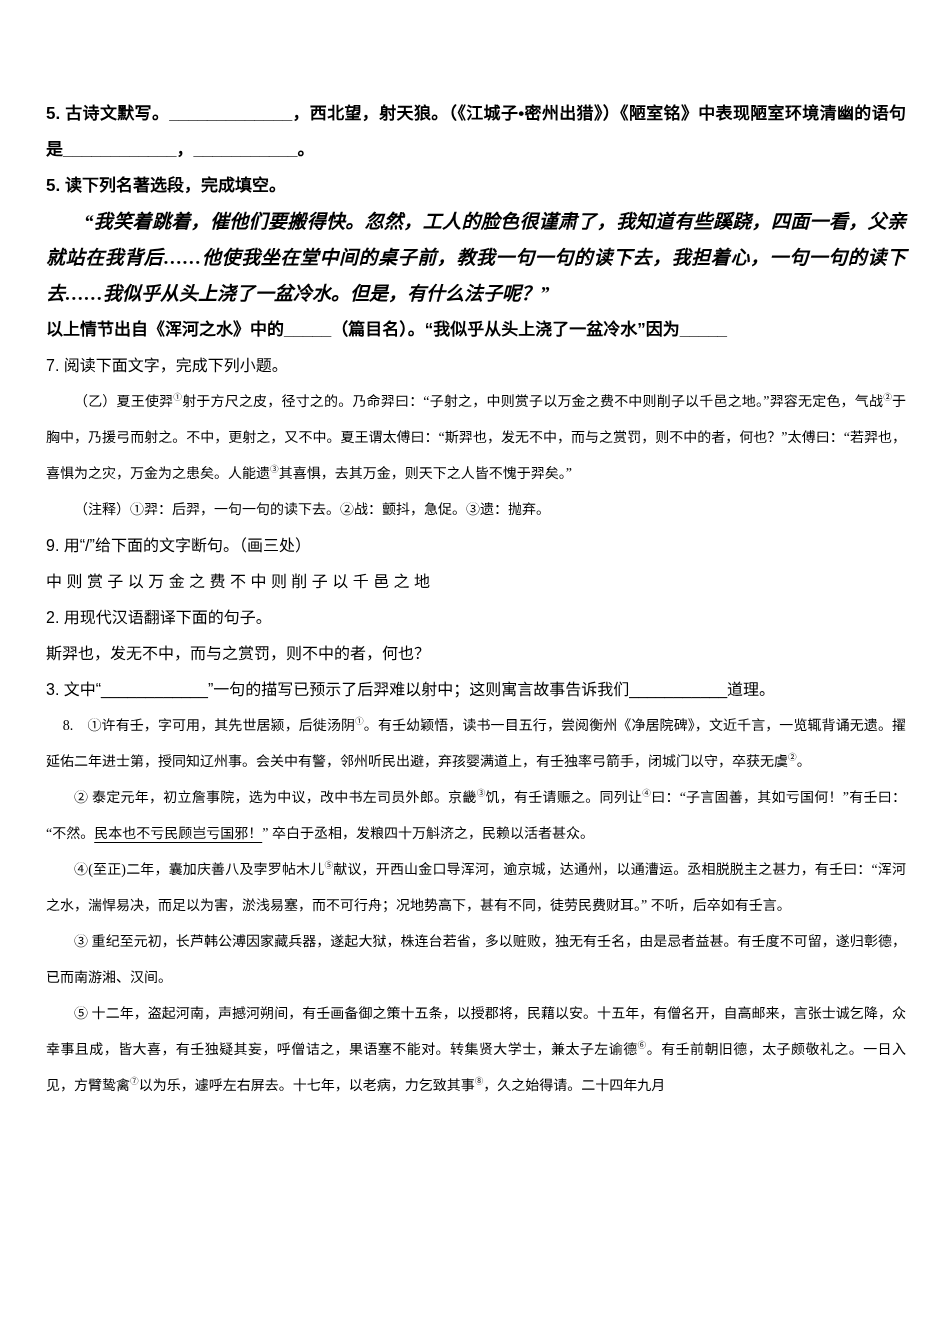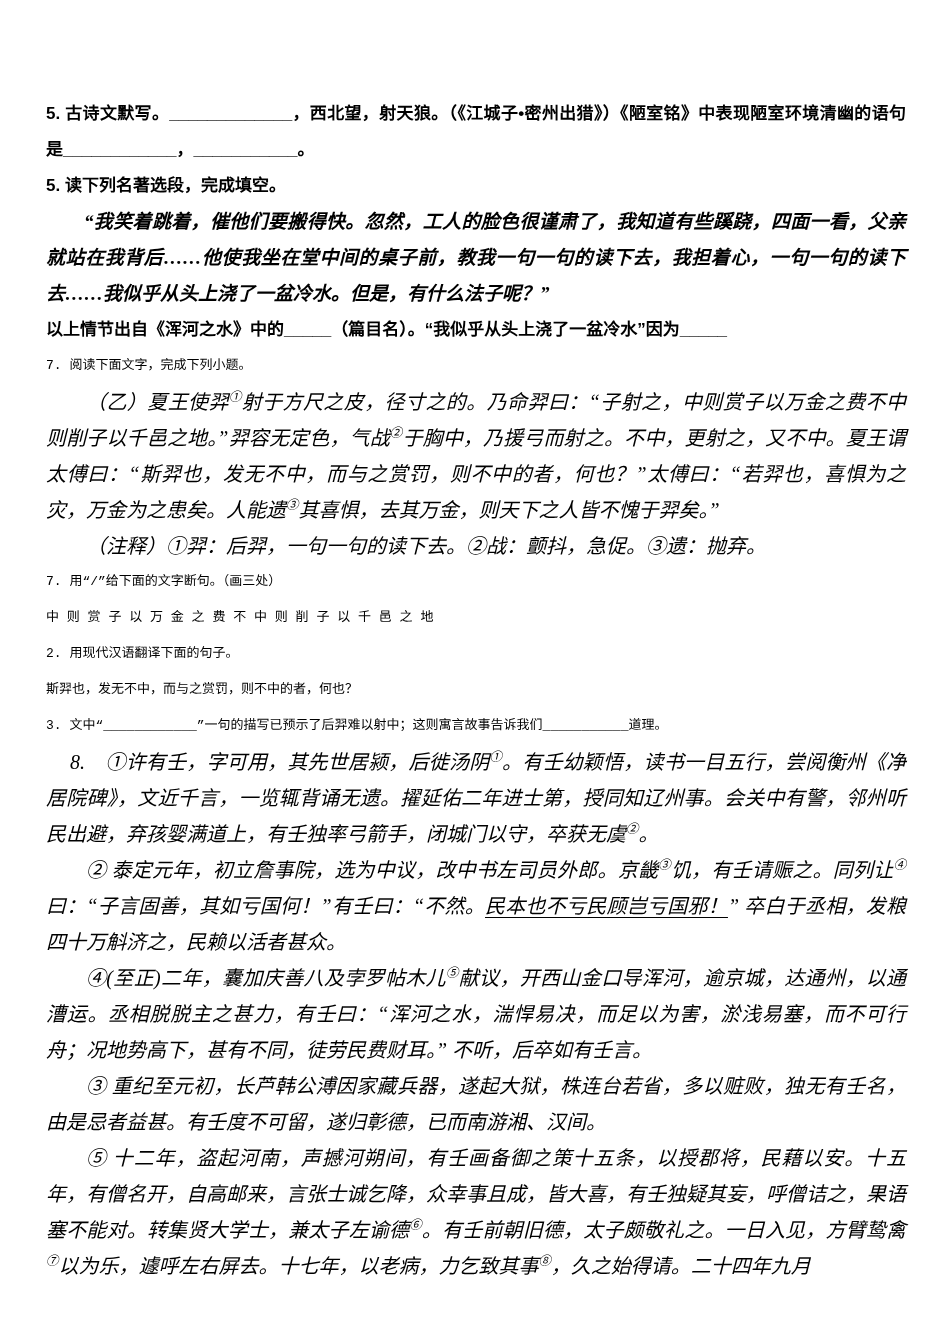--- a/index.html
+++ b/index.html
@@ -25,31 +25,30 @@
   }
   
   .hei {
     font-family: "Liberation Sans", "DejaVu Sans", sans-serif;
     font-weight: 700;
     font-size: 17px;
     word-break: break-all;
   }
   
   .song {
-    font-family: Liberation Mono, monospace;
+    font-family: Liberation Sans, sans-serif;
     font-weight: 400;
-    font-size: 13px;
+    font-size: 16px;
     word-break: break-all;
   }
   
   .kai {
     font-family: "Liberation Serif", "DejaVu Serif", serif;
-    font-style: italic;
     font-weight: 400;
-    font-size: 20px;
+    font-size: 14px;
     word-break: break-all;
   }
   
   .kaib {
     font-family: "Liberation Serif", "DejaVu Serif", serif;
     font-style: italic;
     font-weight: 700;
     font-size: 19px;
     word-break: break-all;
   }
@@ -79,21 +78,21 @@
 
   <p class="blk hei">以上情节出自《浑河之水》中的_____（篇目名）。“我似乎从头上浇了一盆冷水”因为_____</p>
 
 
   <p class="blk song">7.  阅读下面文字，完成下列小题。</p>
 
   <p class="blk kai indent">（乙）夏王使羿<sup>①</sup>射于方尺之皮，径寸之的。乃命羿曰：“子射之，中则赏子以万金之费不中则削子以千邑之地。”羿容无定色，气战<sup>②</sup>于胸中，乃援弓而射之。不中，更射之，又不中。夏王谓太傅曰：“斯羿也，发无不中，而与之赏罚，则不中的者，何也？”太傅曰：“若羿也，喜惧为之灾，万金为之患矣。人能遗<sup>③</sup>其喜惧，去其万金，则天下之人皆不愧于羿矣。”</p>
 
   <p class="blk kai indent">（注释）①羿：后羿，一句一句的读下去。②战：颤抖，急促。③遗：抛弃。</p>
 
-  <p class="blk song">7.  用“/”给下面的文字断句。（画三处）</p>
+  <p class="blk song">9.  用“/”给下面的文字断句。（画三处）</p>
 
   <p class="blk song">中 则 赏 子 以 万 金 之 费 不 中 则 削 子 以 千 邑 之 地</p>
 
   <p class="blk song">2.  用现代汉语翻译下面的句子。</p>
 
   <p class="blk song">斯羿也，发无不中，而与之赏罚，则不中的者，何也？</p>
 
   <p class="blk song">3.  文中“____________”一句的描写已预示了后羿难以射中；这则寓言故事告诉我们___________道理。</p>
 
   <p class="blk kai q8first">8.　①许有壬，字可用，其先世居颍，后徙汤阴<sup>①</sup>。有壬幼颖悟，读书一目五行，尝阅衡州《净居院碑》，文近千言，一览辄背诵无遗。擢延佑二年进士第，授同知辽州事。会关中有警，邻州听民出避，弃孩婴满道上，有壬独率弓箭手，闭城门以守，卒获无虞<sup>②</sup>。</p>

